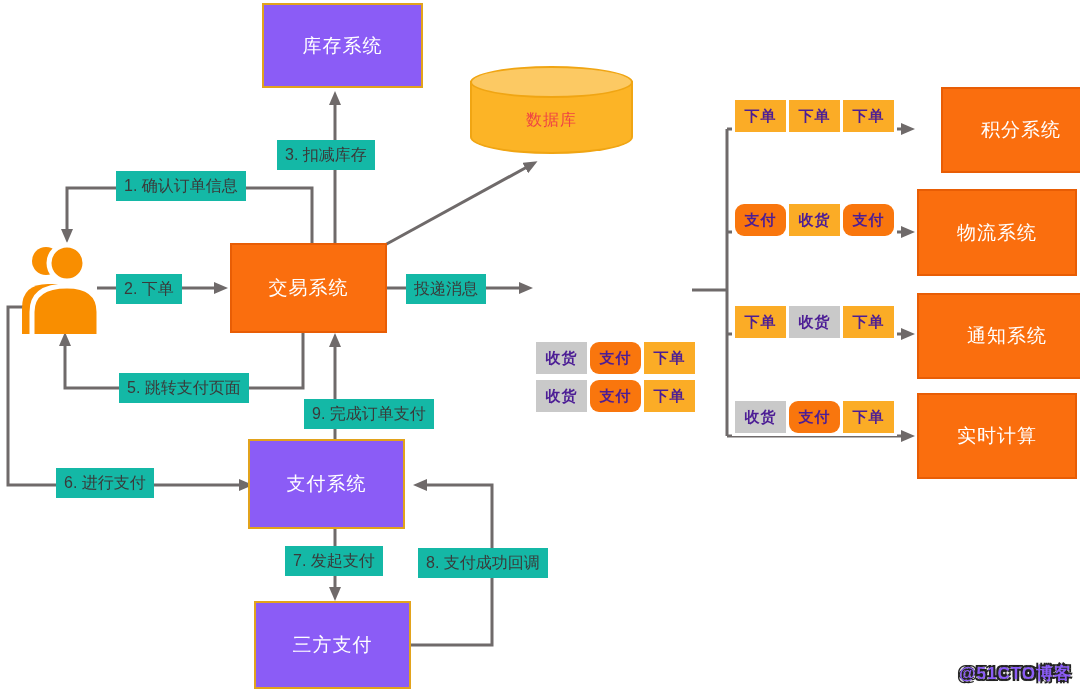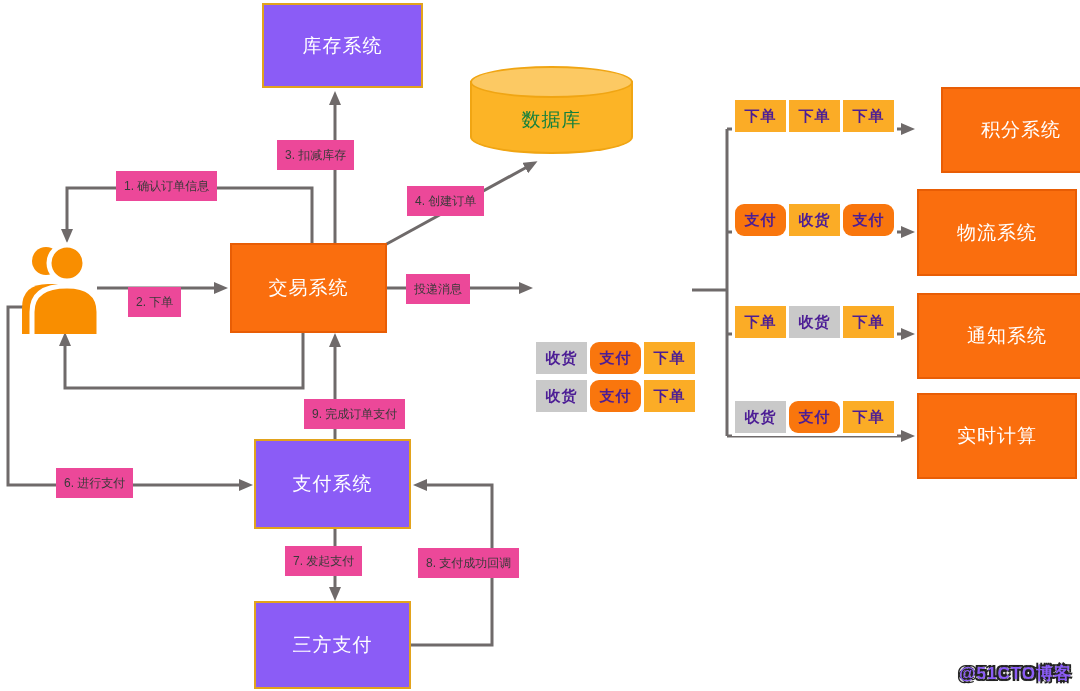--- a/index.html
+++ b/index.html
@@ -14,41 +14,41 @@
   
   .node{
     position:absolute;z-index:3;display:flex;align-items:center;justify-content:center;
     color:#ffffff;font-size:19px;letter-spacing:1px;box-sizing:border-box;
   }
   .node.orange{background:#fa6e0e;border:2px solid #e85d05;}
   .node.yellow{background:#8b5cf6;border:2px solid #e2a31c;}
 
   .n-inventory{left:262px;top:3px;width:161px;height:85px;}
   .n-trade{left:230px;top:243px;width:157px;height:90px;}
-  .n-payment{left:254px;top:439px;width:157px;height:90px;text-align:center;}
+  .n-payment{left:248px;top:439px;width:157px;height:90px;text-align:center;}
   .n-third{left:254px;top:601px;width:157px;height:88px;}
   .n-points{left:917px;top:87px;width:160px;height:86px;margin-left:24px;}
   .n-logistics{left:917px;top:189px;width:160px;height:87px;}
   .n-notify{left:917px;top:293px;width:180px;height:86px;}
   .n-realtime{left:917px;top:393px;width:160px;height:86px;text-align:right;}
 
   
   .db{position:absolute;left:470px;top:66px;width:163px;height:88px;z-index:3;}
   .db .body{
     position:absolute;left:0;top:15px;width:163px;height:73px;box-sizing:border-box;
     background:#fcb426;border:2px solid #f0a513;border-top:none;
     border-radius:0 0 81px 81px / 0 0 17px 17px;
   }
   .db .lid{
     position:absolute;left:0;top:0;width:163px;height:32px;box-sizing:border-box;
     background:#fcc963;border:2px solid #f0a513;border-radius:50%;
   }
   .db .txt{
     position:absolute;left:0;top:26px;width:163px;height:56px;display:flex;
-    align-items:center;justify-content:center;color:#15803d;font-size:19px;letter-spacing:1px;
+    align-items:center;justify-content:center;color:#ef4444;font-size:16px;letter-spacing:1px;
   }
 
   
   .mq{position:absolute;left:535px;top:245px;width:157px;height:88px;z-index:3;}
   .mq .body{
     position:absolute;left:0;top:0;width:157px;height:88px;
     background:#fa6e0e;border-radius:44px 44px 44px 44px / 44px 44px 44px 44px;
     border-radius:44px 40px 40px 44px;
   }
   .mq .cap{
@@ -73,25 +73,25 @@
   .qcell[data-c="gray"]{background:#c9c9c9;}
   .q-points{left:732px;top:97px;}
   .q-logistics{left:732px;top:201px;}
   .q-notify{left:732px;top:303px;}
   .q-realtime{left:732px;top:398px;}
   .q-mq{left:533px;top:339px;flex-direction:column;}
   .q-mq .r{display:flex;gap:3px;}
 
   
   .elabel{
-    position:absolute;z-index:4;background:#ec4899;color:#3a3a3a;font-size:12px;
+    position:absolute;z-index:4;background:#14b8a6;color:#3a3a3a;font-size:16px;
     padding:4px 8px;white-space:nowrap;line-height:22px;
   }
   .l1{left:116px;top:171px;}
-  .l2{left:128px;top:274px;margin-top:13px;}
+  .l2{left:116px;top:274px;}
   .l3{left:277px;top:140px;}
   .l4{left:407px;top:186px;}
   .ldeliver{left:406px;top:274px;}
   .l5{left:119px;top:373px;}
   .l9{left:276px;top:399px;margin-left:28px;}
   .l6{left:56px;top:468px;}
   .l7{left:285px;top:546px;}
   .l8{left:418px;top:548px;}
 
   
@@ -211,22 +211,22 @@
     <div class="r" style="margin-top:3px">
       <div class="qcell" data-c="gray">收货</div>
       <div class="qcell" data-c="orange">支付</div>
       <div class="qcell" data-c="yellow">下单</div>
     </div>
   </div>
 
   <div class="elabel l1">1. 确认订单信息</div>
   <div class="elabel l2">2. 下单</div>
   <div class="elabel l3">3. 扣减库存</div>
-  <div class="elabel l4">4. 创建订单</div>
   <div class="elabel ldeliver">投递消息</div>
+  <div class="elabel l5">5. 跳转支付页面</div>
   <div class="elabel l9">9. 完成订单支付</div>
   <div class="elabel l6">6. 进行支付</div>
   <div class="elabel l7">7. 发起支付</div>
   <div class="elabel l8">8. 支付成功回调</div>
 
   <div class="watermark">@51CTO博客</div>
 
 </div>
 
 </body></html>

